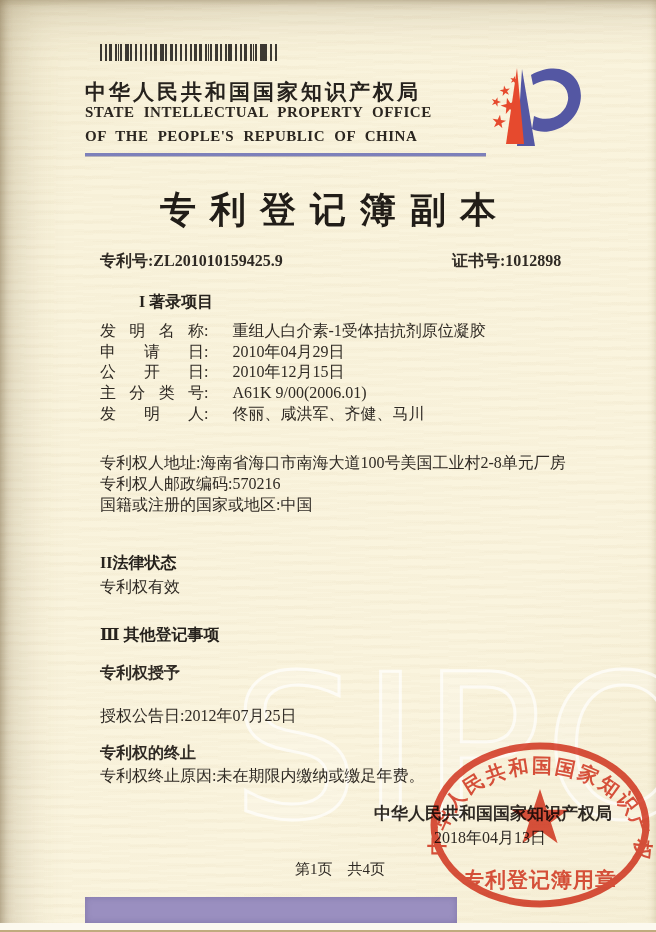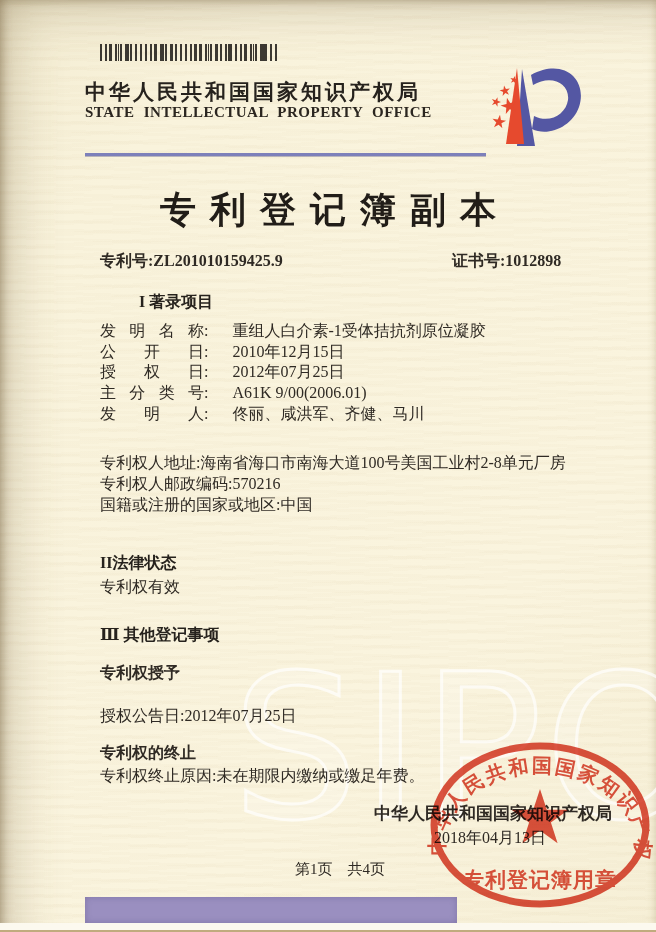--- a/index.html
+++ b/index.html
@@ -80,20 +80,21 @@
 <div class="paper">
 
   <div class="abs watermark">SIPO</div>
 
   <div class="layer">
 
     <div class="abs barcode"></div>
 
     <div class="abs org-cn">中华人民共和国国家知识产权局</div>
     <div class="abs org-en1">STATE  INTELLECTUAL  PROPERTY  OFFICE</div>
+    <div class="abs org-en2">OF  THE  PEOPLE'S  REPUBLIC  OF  CHINA</div>
     <div class="abs header-rule"></div>
 
     <svg class="abs logo" width="112" height="94" viewBox="0 0 112 94">
       <defs>
         <polygon id="lstar" points="0,-10 2.25,-3.1 9.5,-3.1 3.6,1.2 5.9,8.1 0,3.8 -5.9,8.1 -3.6,1.2 -9.5,-3.1 -2.25,-3.1"></polygon>
       </defs>
 
       <polygon points="46,5 41,82 59,82" fill="#5457a3"></polygon>
 
       <path d="M55,11 C88,-7 112,16 103,43 C96,63 72,73 56,65 L58,52 C74,60 90,50 92,36 C94,19 75,10 57,21 Z" fill="#5457a3"></path>
@@ -109,22 +110,22 @@
 
     <h1 class="abs title" style="margin:0">专利登记簿副本</h1>
 
     <div class="abs patent-no"><span>专利号:</span><span>ZL201010159425.9</span></div>
     <div class="abs cert-no"><span>证书号:</span><span>1012898</span></div>
 
     <div class="abs s-head s1-head">I 著录项目</div>
 
     <div class="abs fields">
       <div class="frow"><span class="flabel">发明名称</span><span>:</span><span class="fvalue">重组人白介素-1受体拮抗剂原位凝胶</span></div>
+      <div class="frow"><span class="flabel">申请日</span><span>:</span><span class="fvalue">2010年04月29日</span></div>
       <div class="frow"><span class="flabel">公开日</span><span>:</span><span class="fvalue">2010年12月15日</span></div>
-      <div class="frow"><span class="flabel">授权日</span><span>:</span><span class="fvalue">2012年07月25日</span></div>
       <div class="frow"><span class="flabel">主分类号</span><span>:</span><span class="fvalue">A61K 9/00(2006.01)</span></div>
       <div class="frow"><span class="flabel">发明人</span><span>:</span><span class="fvalue">佟丽、咸洪军、齐健、马川</span></div>
     </div>
 
     <div class="abs holder">
       <div>专利权人地址:海南省海口市南海大道100号美国工业村2-8单元厂房</div>
       <div>专利权人邮政编码:570216</div>
       <div>国籍或注册的国家或地区:中国</div>
     </div>
 

